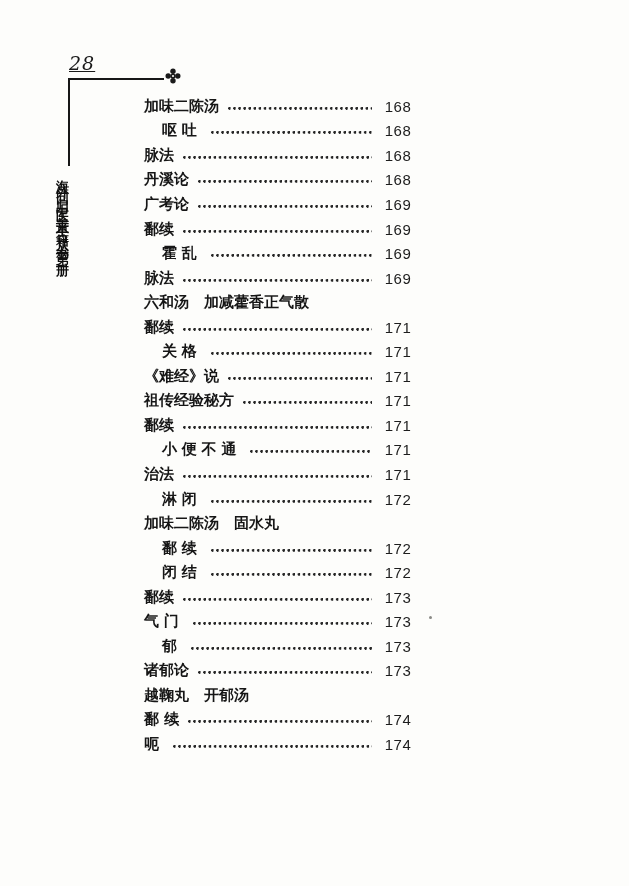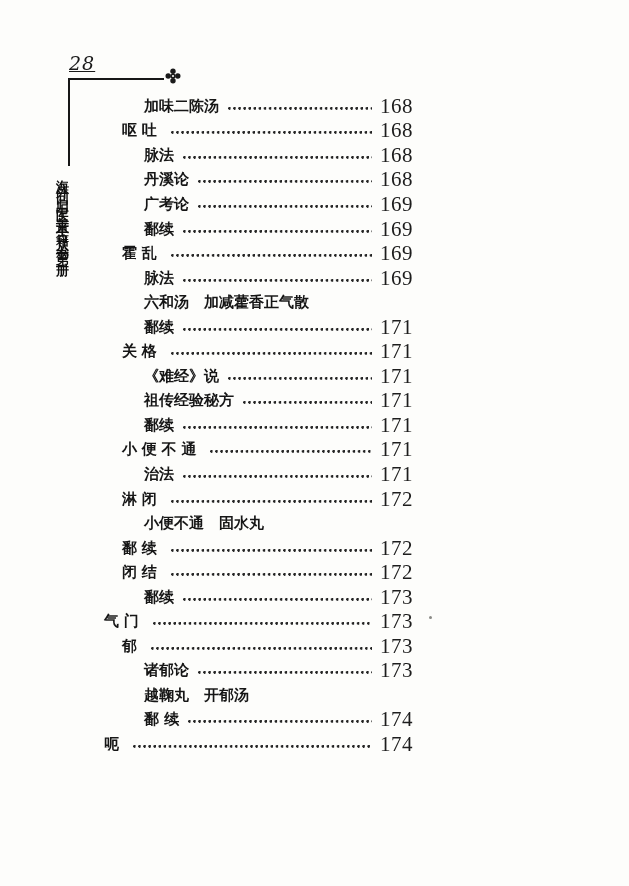--- a/index.html
+++ b/index.html
@@ -26,31 +26,31 @@
   
   .toc{position:absolute;left:0;top:94px;width:500px;}
   .row{
     display:flex;align-items:center;height:24.55px;
     padding-right:84px;font-size:15px;font-weight:700;
     white-space:nowrap;
   }
   .lv0{padding-left:104px;}
   .lv1{padding-left:122px;}
   .lv2{padding-left:144px;}
-  .lv0 .t,.lv1 .t{letter-spacing:.32em;}
+  .lv0 .t,.lv1 .t{letter-spacing:.32em;margin-left:40px;}
   .t{flex:0 0 auto;}
   .leader{
     flex:1 1 auto;height:3px;margin:4px 8px 0 9px;
     background:radial-gradient(circle at 1.4px 1.4px,#242424 1.15px,rgba(0,0,0,0) 1.55px);
     background-size:5.1px 3px;background-repeat:repeat-x;
   }
   .pg{
-    flex:0 0 36px;text-align:left;
-    font-family:Liberation Serif, serif;font-weight:400;
-    font-size:21px;letter-spacing:.5px;color:#1d1d1d;
+    flex:0 0 36px;text-align:center;
+    font-family:Liberation Sans, sans-serif;font-weight:400;
+    font-size:15px;letter-spacing:.5px;color:#1d1d1d;
   }
   .nopg .leader,.nopg .pg{visibility:hidden;}
   .speck{position:absolute;border-radius:50%;background:#8a8a86;}
 </style>
 </head>
 <body>
 
 <div class="page">
 
   <div class="folio">28</div>
@@ -151,21 +151,21 @@
         <span class="t">治法</span>
         <span class="leader"></span>
         <span class="pg">171</span>
       </div>
       <div class="row lv1">
         <span class="t">淋闭</span>
         <span class="leader"></span>
         <span class="pg">172</span>
       </div>
       <div class="row lv2 nopg">
-        <span class="t">小便不通　固水丸</span>
+        <span class="t">加味二陈汤　固水丸</span>
         <span class="leader"></span>
         <span class="pg"></span>
       </div>
       <div class="row lv1">
         <span class="t">鄱续</span>
         <span class="leader"></span>
         <span class="pg">172</span>
       </div>
       <div class="row lv1">
         <span class="t">闭结</span>

